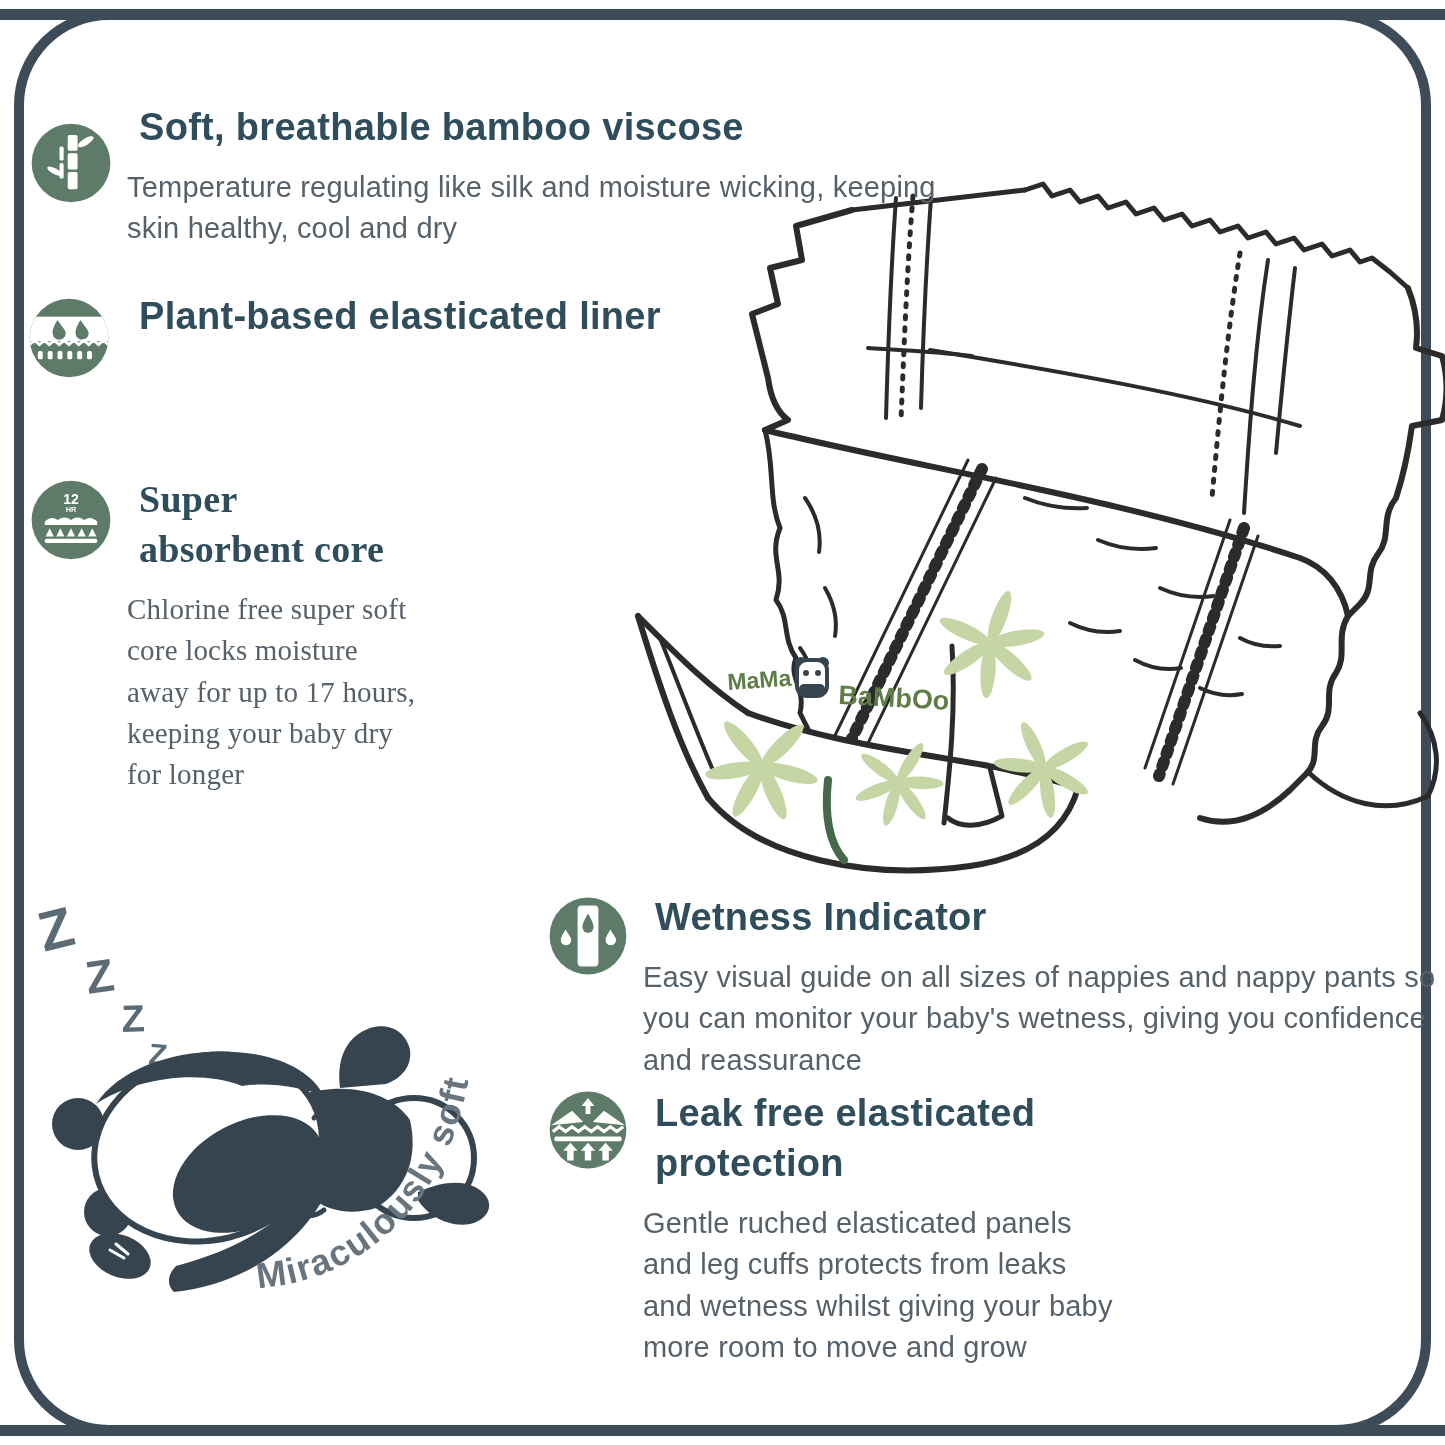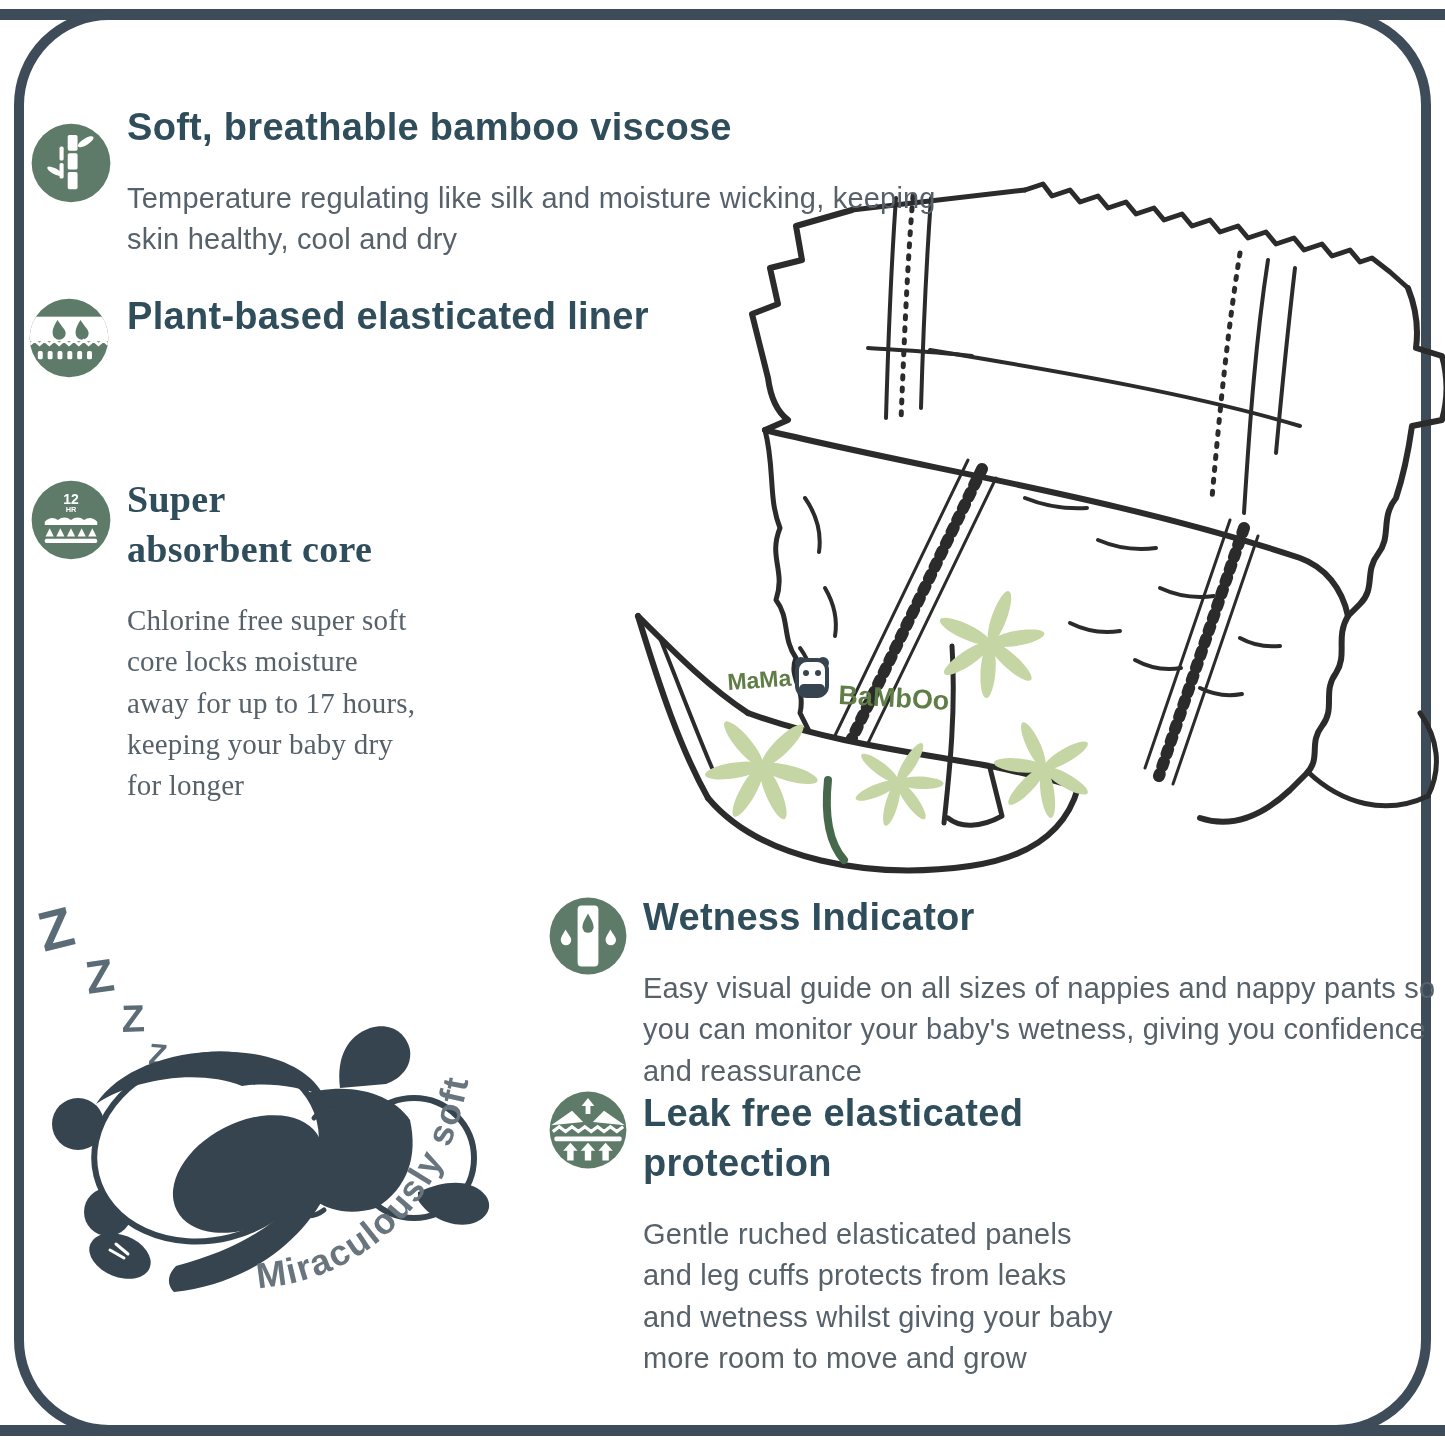--- a/index.html
+++ b/index.html
@@ -8,23 +8,23 @@
   
   .frame{position:absolute;left:14px;right:14px;top:10px;bottom:10px;
          border:10px solid #3d4c58;border-radius:95px;}
   .edgebar{position:absolute;left:0;right:0;height:11px;background:#3d4c58;}
   .edgebar.top{top:9px}.edgebar.bottom{bottom:9px}
 
   .section{position:absolute;}
   .icon{position:absolute;width:82px;height:82px;}
   .icon svg{width:100%;height:100%;display:block;}
   .title{font-size:38px;font-weight:700;line-height:1.32;color:#2f4d5b;
-         white-space:pre-line;letter-spacing:.3px;}
+         white-space:pre-line;letter-spacing:.3px;margin-left:12px;}
   .body{font-size:29px;font-weight:400;line-height:1.42;color:#57616a;
-        white-space:pre-line;margin-top:26px;letter-spacing:.2px;}
+        white-space:pre-line;margin-top:15px;letter-spacing:.2px;}
 
   .sketch{position:absolute;left:600px;top:168px;width:845px;height:712px;}
   .panda-area{position:absolute;left:18px;top:856px;width:505px;height:460px;}
   svg text{font-family:"Liberation Sans", sans-serif;}
 </style>
 </head>
 <body>
 
 <div id="stage">
 

